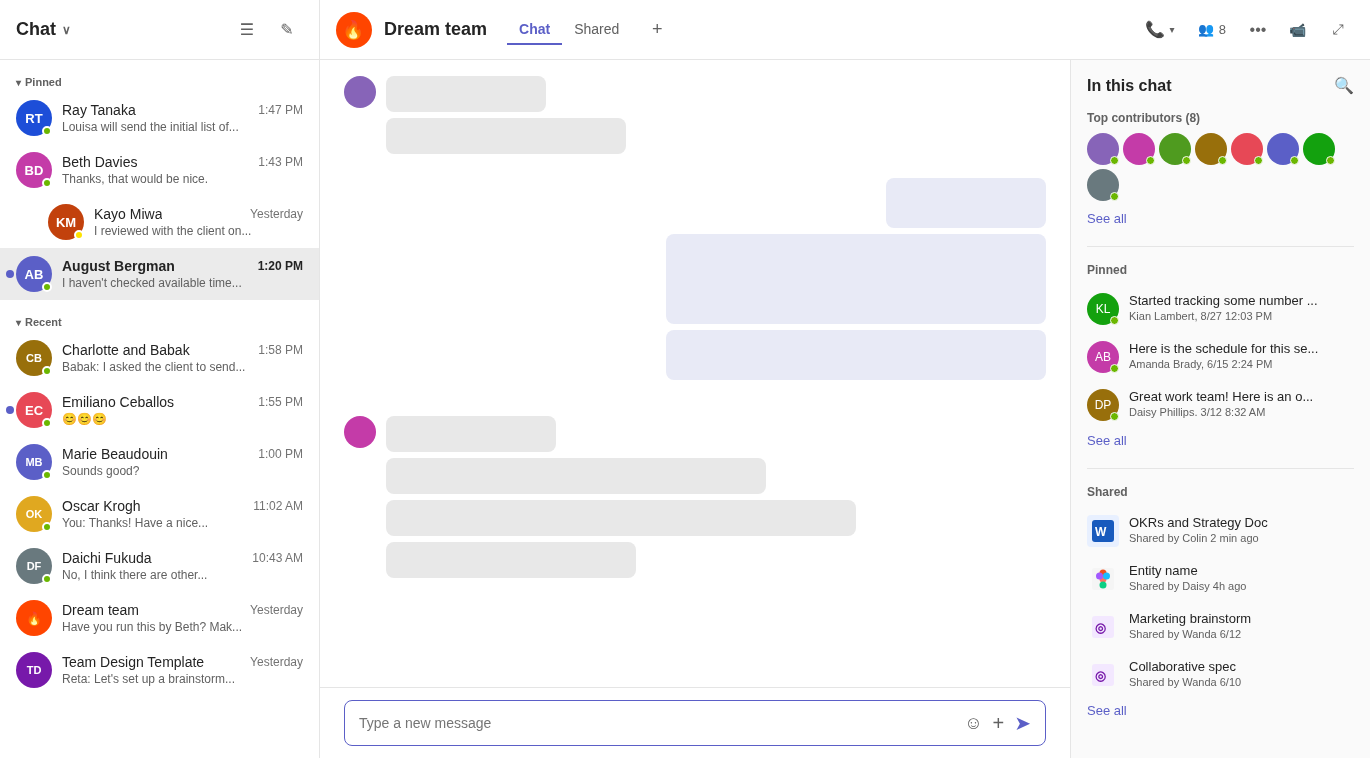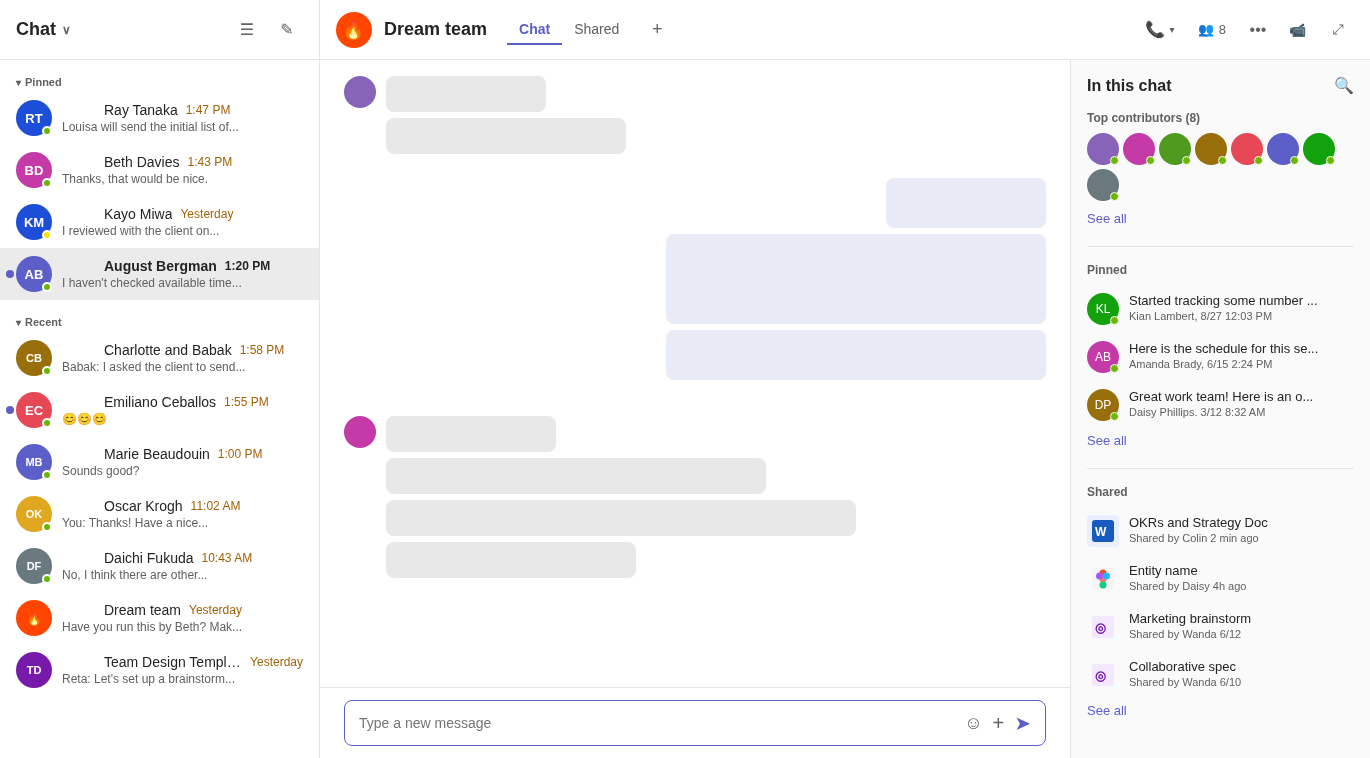--- a/index.html
+++ b/index.html
@@ -96,38 +96,38 @@
     .status-dot.green { background: #6bb700; }
     .status-dot.yellow { background: #fde300; }
 
     .chat-info {
       flex: 1;
       min-width: 0;
     }
 
     .chat-name-row {
       display: flex;
-      align-items: center;
-      margin-left: 42px;
+      justify-content: space-between;
+      align-items: center;
     }
 
     .chat-name {
       font-size: 14px;
       font-weight: 400;
       color: #242424;
       white-space: nowrap;
       overflow: hidden;
       text-overflow: ellipsis;
     }
 
     .chat-name.bold { font-weight: 700; }
 
     .chat-time {
       font-size: 12px;
-      color: #a16207;
+      color: #737373;
       white-space: nowrap;
       margin-left: 8px;
     }
 
     .chat-preview {
       font-size: 12px;
       color: #616161;
       white-space: nowrap;
       overflow: hidden;
       text-overflow: ellipsis;
@@ -433,21 +433,21 @@
 
     .divider {
       height: 1px;
       background: #e5e5e5;
       margin: 8px 16px;
     }
 
     
     .av-ray { background: #1d4ed8; }
     .av-beth { background: #c43ba8; }
-    .av-kayo { background: #1d4ed8; }
+    .av-kayo { background: #c2410c; margin-left: 32px; }
     .av-will { background: #4f9b1f; }
     .av-aug { background: #5b5fc7; }
     .av-char { background: #986f0b; }
     .av-emi { background: #e74856; }
     .av-marie { background: #5b5fc7; }
     .av-oscar { background: #e0a820; }
     .av-dai { background: #69797e; }
     .av-dream { background: #ff4500; }
     .av-team { background: #7719aa; }
 

